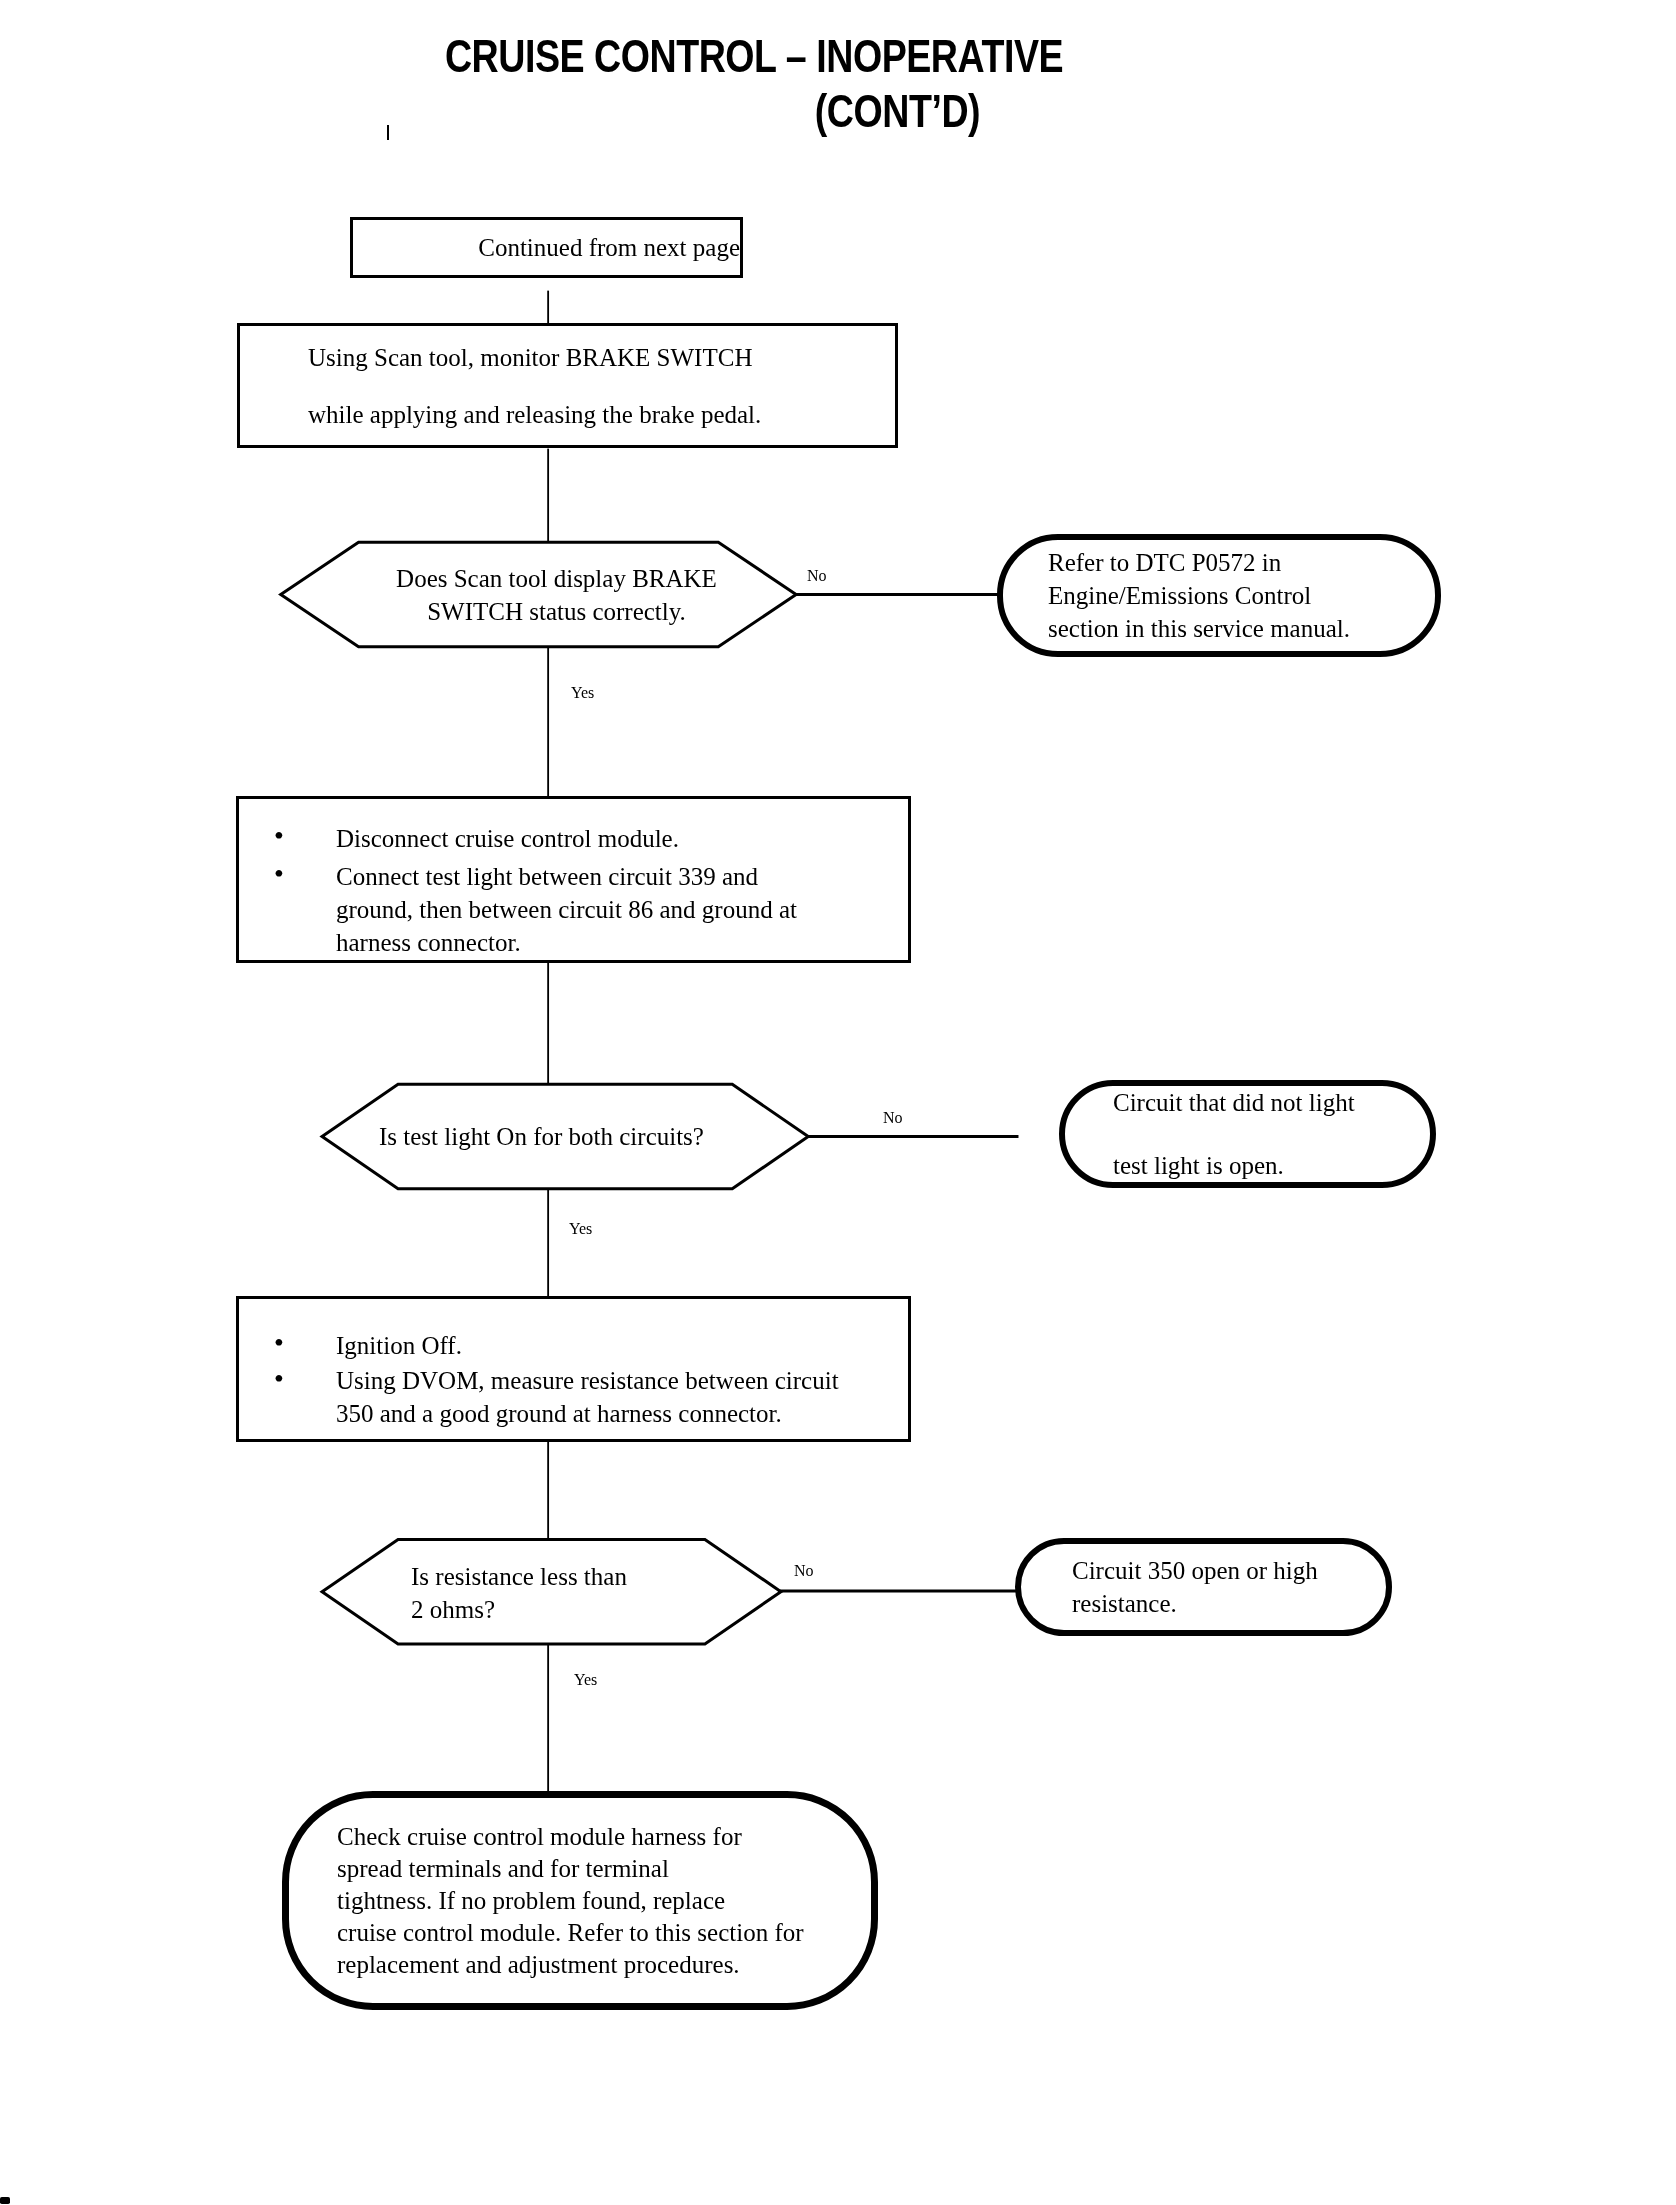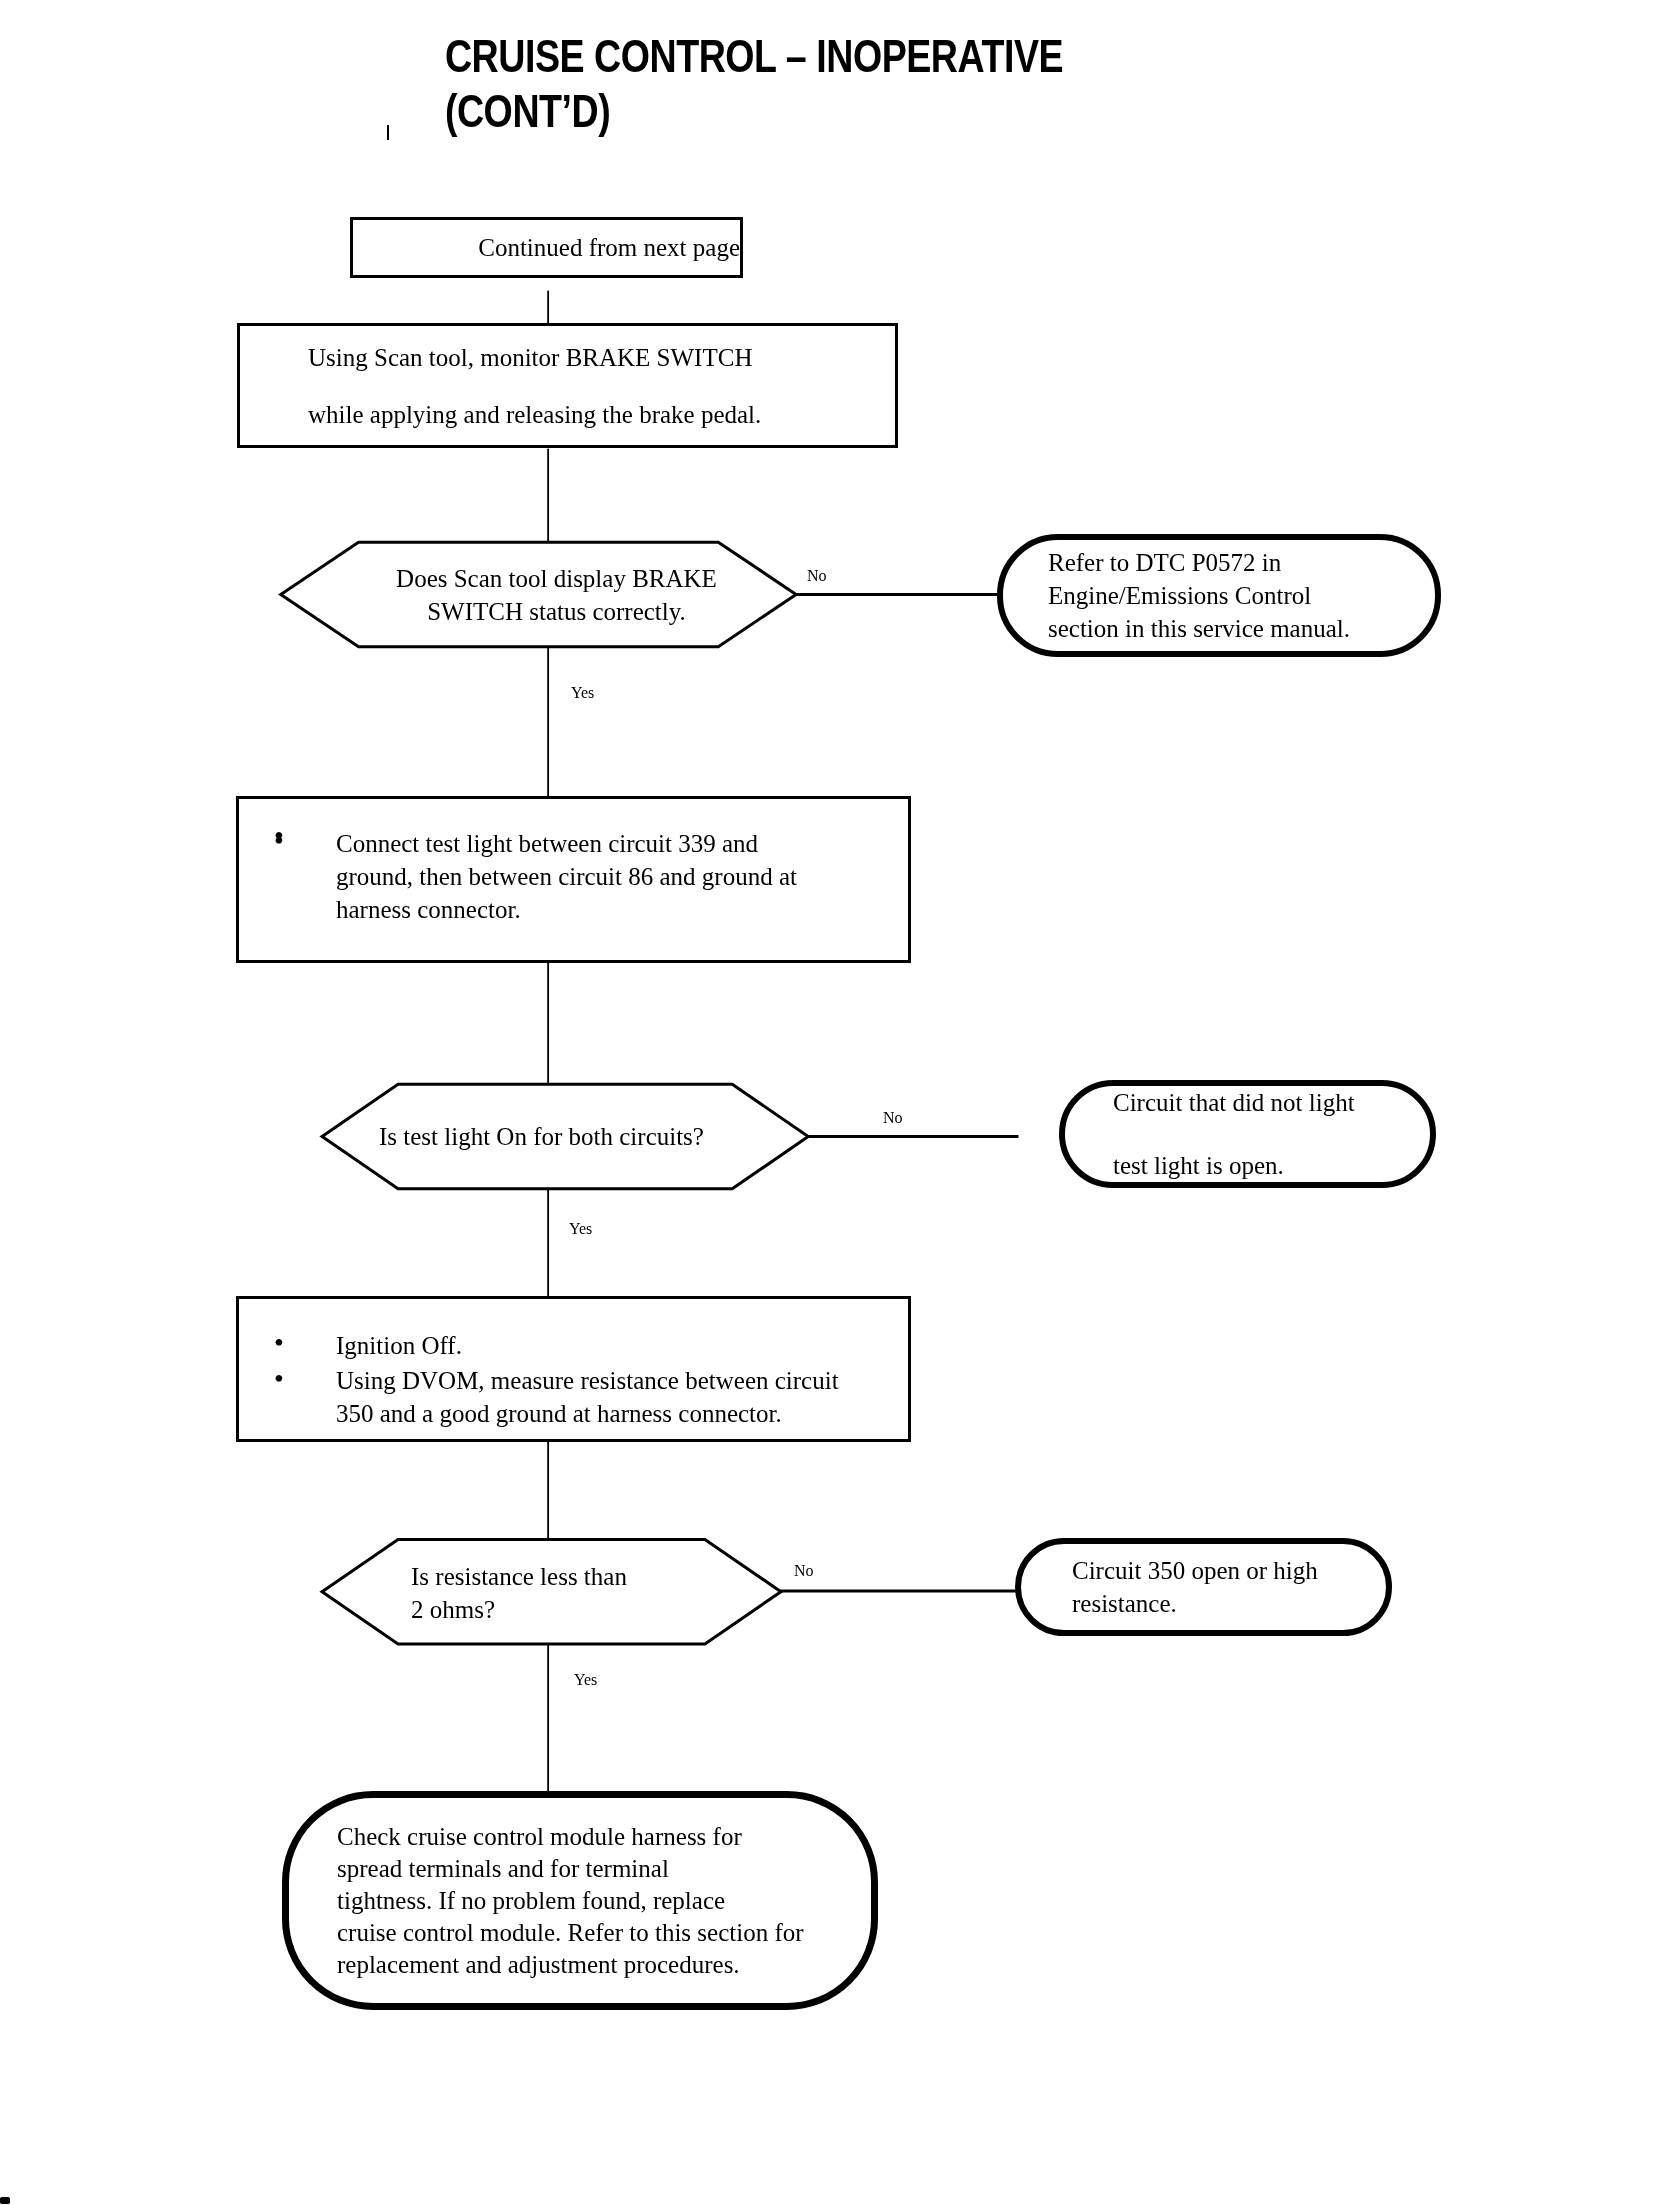--- a/index.html
+++ b/index.html
@@ -17,21 +17,21 @@
     left: 0; top: 0;
     width: 1676px; height: 2205px;
   }
   .spine { stroke: #000; stroke-width: 3; }
   .branch { stroke: #000; stroke-width: 5; }
   .hex { fill: #ffffff; stroke: #000; stroke-width: 5; }
 
   #title {
     position: absolute;
     left: 378px; top: 28px; width: 669px;
-    text-align: left;
+    text-align: right;
     font-family: "Liberation Sans", sans-serif;
     font-weight: 700;
   }
   .title-line {
     font-size: 47px;
     line-height: 55px;
     letter-spacing: -0.6px;
     white-space: nowrap;
     transform: scaleX(0.8);
     transform-origin: 50% 50%;
@@ -185,20 +185,21 @@
   <div class="node stadium" id="terminal1">
     <div class="ln">Refer to DTC P0572 in</div>
     <div class="ln">Engine/Emissions Control</div>
     <div class="ln">section in this service manual.</div>
   </div>
 
   <div class="node rect bullet-box" id="process2">
     <ul class="bullets">
       <li>
         <span class="dot">•</span>
+        <div class="ln">Disconnect cruise control module.</div>
       </li>
       <li>
         <span class="dot">•</span>
         <div class="ln">Connect test light between circuit 339 and</div>
         <div class="ln">ground, then between circuit 86 and ground at</div>
         <div class="ln">harness connector.</div>
       </li>
     </ul>
   </div>
 

